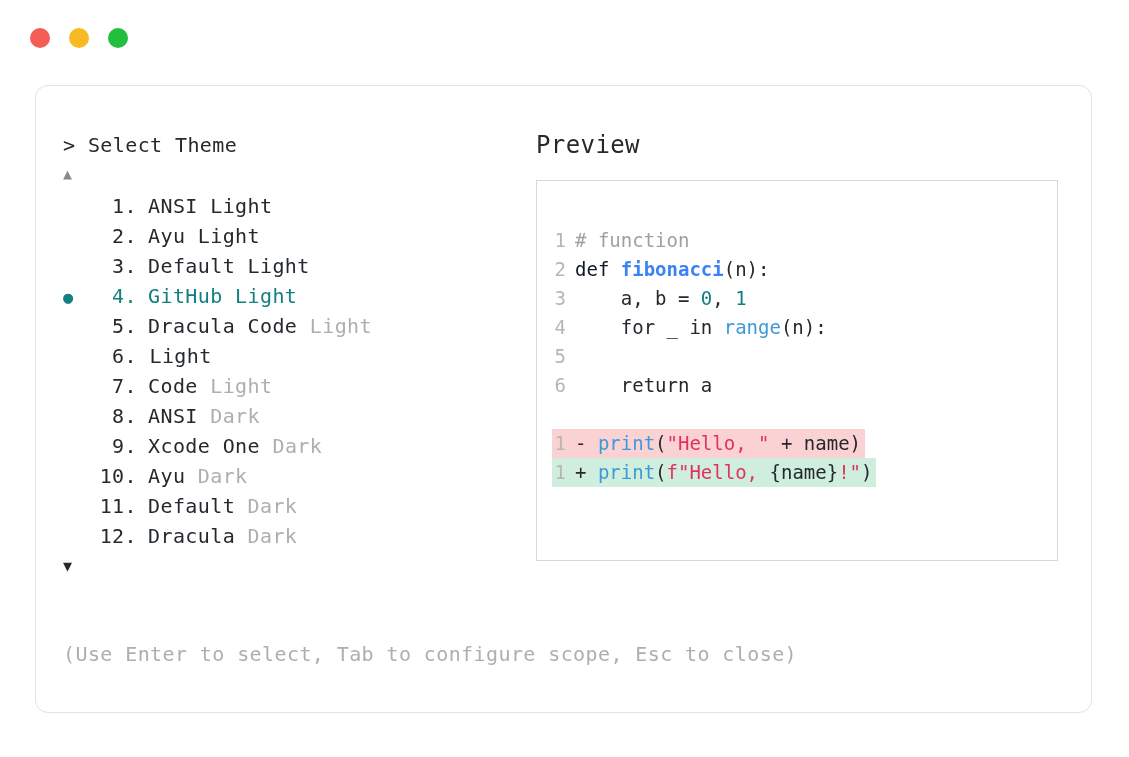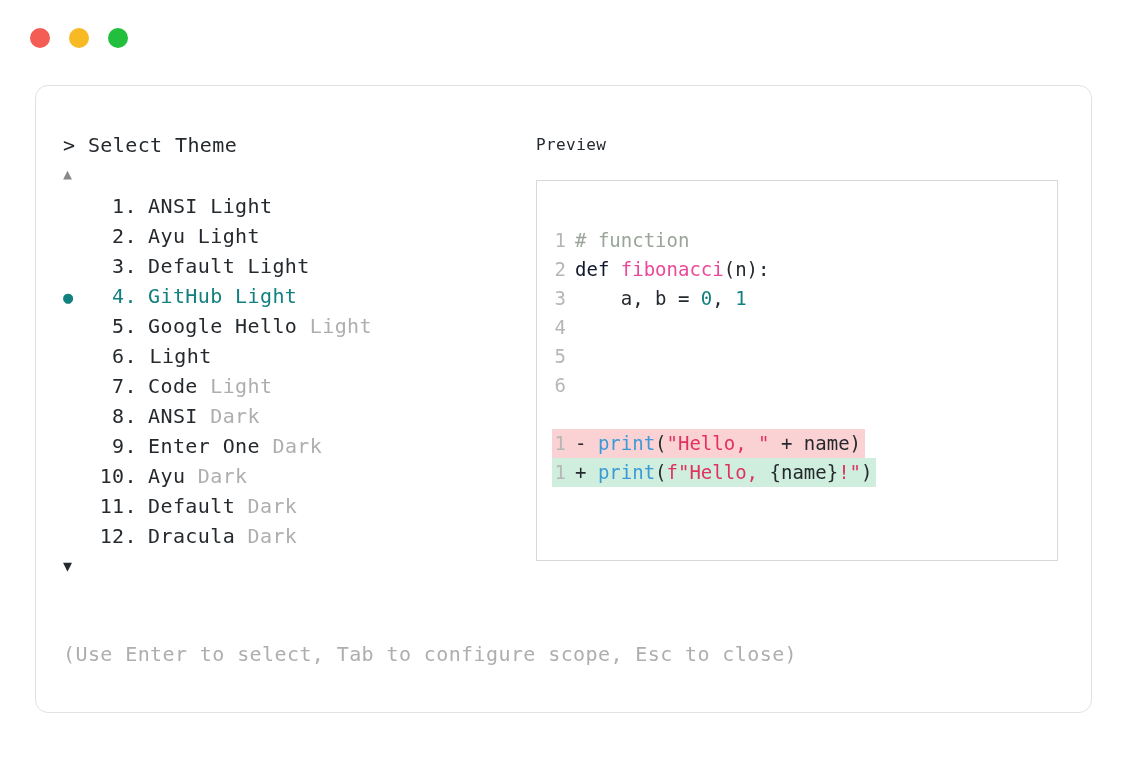--- a/index.html
+++ b/index.html
@@ -128,21 +128,21 @@
   }
 
   
   .right-col {
     position: absolute;
     left: 500px;
     top: 46px;
     width: 530px;
   }
   .preview-label {
-    font-size: 16px;
+    font-size: 24px;
     line-height: 26px;
     letter-spacing: 0.4px;
     color: #24292e;
     white-space: pre;
   }
   .preview-box {
     margin-top: 22px;
     width: 522px;
     height: 381px;
     box-sizing: border-box;
@@ -168,21 +168,21 @@
     width: 14px;
     flex: 0 0 14px;
     text-align: right;
     color: #b6b6b6;
     margin-right: 9px;
   }
   .code-text { white-space: pre; color: #24292e; }
 
   .tok-comment { color: #9aa49a; text-align: center; }
   .tok-keyword { color: #0f172a; }
-  .tok-func    { color: #ec4899; }
+  .tok-func    { color: #3b82f6; font-weight: bold; }
   .tok-builtin { color: #3e9ad6; }
   .tok-num     { color: #12807e; }
   .tok-string  { color: #e0315f; }
   .tok-plain   { color: #24292e; }
 
   .code-gap { height: 29px; }
 
   .diff-line {
     display: inline-flex;
     white-space: pre;
@@ -209,45 +209,45 @@
     <div class="left-col">
       <div class="prompt-line">&gt; Select Theme</div>
 
       <div class="scroll-arrow arrow-up">▲</div>
 
       <div class="theme-list" id="theme-list">
           <div class="theme-row"><span class="bullet-cell"> </span><span class="idx-cell"> 1.</span><span class="name-cell">ANSI</span><span style="white-space: pre;"> </span><span class="">Light</span></div>
           <div class="theme-row"><span class="bullet-cell"> </span><span class="idx-cell"> 2.</span><span class="name-cell">Ayu</span><span style="white-space: pre;"> </span><span class="">Light</span></div>
           <div class="theme-row"><span class="bullet-cell"> </span><span class="idx-cell"> 3.</span><span class="name-cell">Default</span><span style="white-space: pre;"> </span><span class="">Light</span></div>
           <div class="theme-row selected"><span class="bullet-cell">●</span><span class="idx-cell"> 4.</span><span class="name-cell">GitHub</span><span style="white-space: pre;"> </span><span class="">Light</span></div>
-          <div class="theme-row"><span class="bullet-cell"> </span><span class="idx-cell"> 5.</span><span class="name-cell">Google Hello</span><span style="white-space: pre;"> </span><span class="variant">Light</span></div>
+          <div class="theme-row"><span class="bullet-cell"> </span><span class="idx-cell"> 5.</span><span class="name-cell">Dracula Code</span><span style="white-space: pre;"> </span><span class="variant">Light</span></div>
           <div class="theme-row"><span class="bullet-cell"> </span><span class="idx-cell"> 6.</span><span style="white-space: pre;"> </span><span class="">Light</span></div>
           <div class="theme-row"><span class="bullet-cell"> </span><span class="idx-cell"> 7.</span><span class="name-cell">Code</span><span style="white-space: pre;"> </span><span class="variant">Light</span></div>
           <div class="theme-row"><span class="bullet-cell"> </span><span class="idx-cell"> 8.</span><span class="name-cell">ANSI</span><span style="white-space: pre;"> </span><span class="variant">Dark</span></div>
-          <div class="theme-row"><span class="bullet-cell"> </span><span class="idx-cell"> 9.</span><span class="name-cell">Enter One</span><span style="white-space: pre;"> </span><span class="variant">Dark</span></div>
+          <div class="theme-row"><span class="bullet-cell"> </span><span class="idx-cell"> 9.</span><span class="name-cell">Xcode One</span><span style="white-space: pre;"> </span><span class="variant">Dark</span></div>
           <div class="theme-row"><span class="bullet-cell"> </span><span class="idx-cell">10.</span><span class="name-cell">Ayu</span><span style="white-space: pre;"> </span><span class="variant">Dark</span></div>
           <div class="theme-row"><span class="bullet-cell"> </span><span class="idx-cell">11.</span><span class="name-cell">Default</span><span style="white-space: pre;"> </span><span class="variant">Dark</span></div>
           <div class="theme-row"><span class="bullet-cell"> </span><span class="idx-cell">12.</span><span class="name-cell">Dracula</span><span style="white-space: pre;"> </span><span class="variant">Dark</span></div>
         </div>
 
       <div class="scroll-arrow arrow-down arrow-down-wrap">▼</div>
     </div>
 
     <div class="hint">(Use Enter to select, Tab to configure scope, Esc to close)</div>
 
     <div class="right-col">
       <div class="preview-label">Preview</div>
       <div class="preview-box">
         <div class="code" id="code-block">
             <div class="code-line"><span class="ln">1</span><span class="code-text"><span class="tok-comment"># function</span></span></div>
             <div class="code-line"><span class="ln">2</span><span class="code-text"><span class="tok-keyword">def </span><span class="tok-func">fibonacci</span><span class="tok-plain">(n):</span></span></div>
             <div class="code-line"><span class="ln">3</span><span class="code-text"><span class="tok-plain">    a, b = </span><span class="tok-num">0</span><span class="tok-plain">, </span><span class="tok-num">1</span></span></div>
-            <div class="code-line"><span class="ln">4</span></div>
+            <div class="code-line"><span class="ln">4</span><span class="code-text"><span class="tok-plain">    for _ in </span><span class="tok-builtin">range</span><span class="tok-plain">(n):</span></span></div>
             <div class="code-line"><span class="ln">5</span></div>
-            <div class="code-line"><span class="ln">6</span></div>
+            <div class="code-line"><span class="ln">6</span><span class="code-text"><span class="tok-plain">    return a</span></span></div>
             <div class="code-gap"></div>
             <div><span class="diff-line diff-del"><span class="ln">1</span><span class="diff-sign" style="white-space: pre;">- </span><span class="code-text"><span class="tok-builtin">print</span><span class="tok-plain">(</span><span class="tok-string">"Hello, "</span><span class="tok-plain"> + name)</span></span></span></div>
             <div><span class="diff-line diff-add"><span class="ln">1</span><span class="diff-sign" style="white-space: pre;">+ </span><span class="code-text"><span class="tok-builtin">print</span><span class="tok-plain">(</span><span class="tok-string">f"Hello, </span><span class="tok-plain">{name}</span><span class="tok-string">!"</span><span class="tok-plain">)</span></span></span></div>
           </div>
       </div>
     </div>
 
   </div>
 </div>
 

